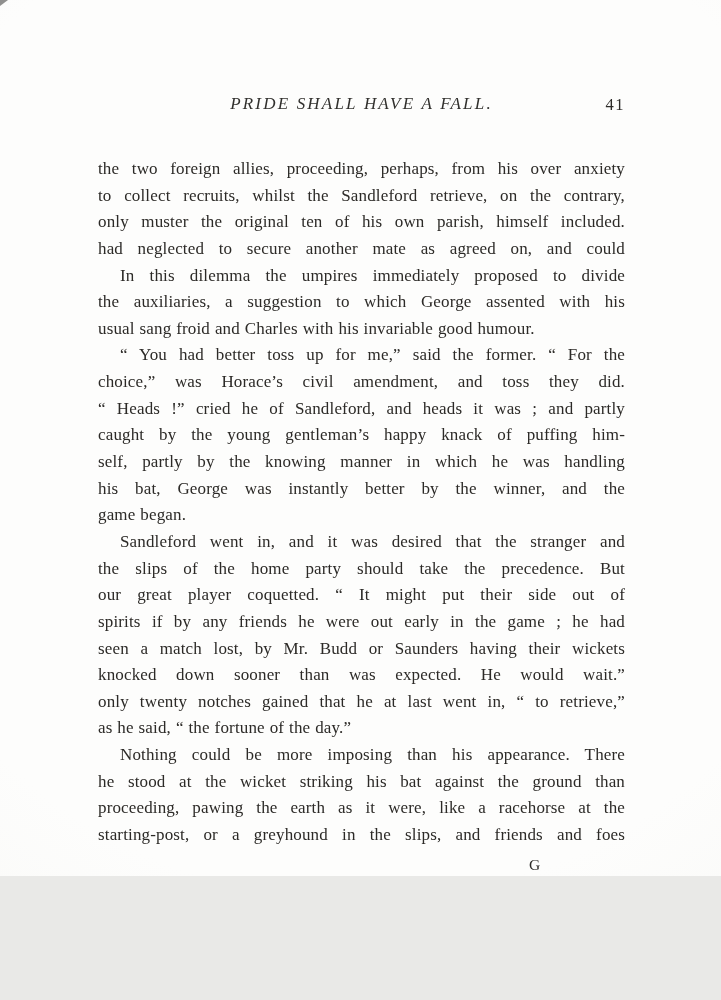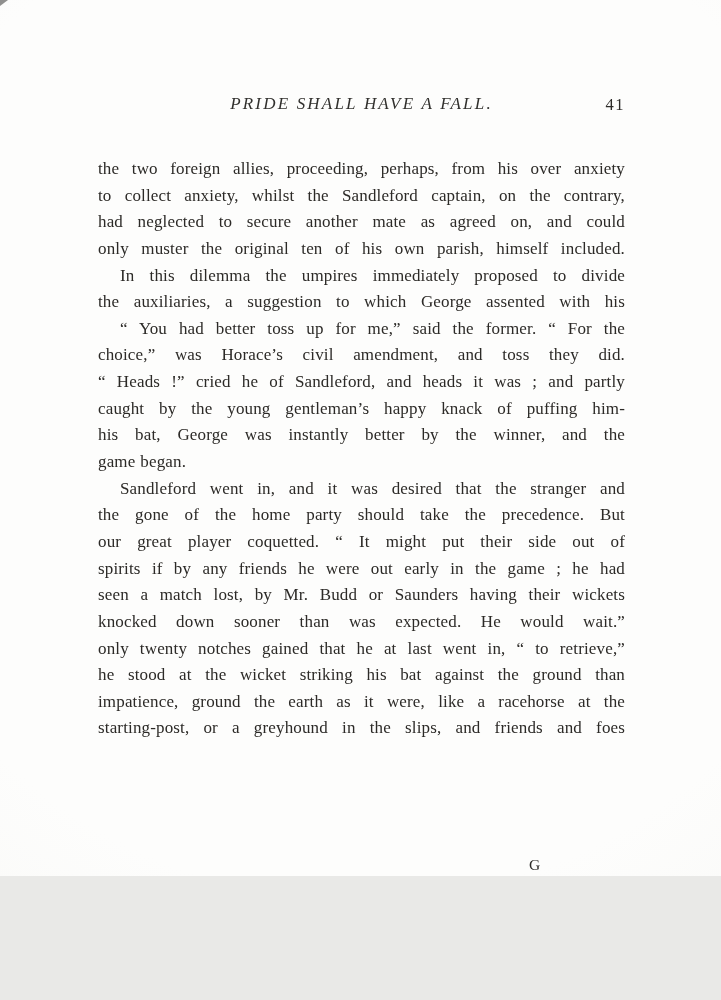--- a/index.html
+++ b/index.html
@@ -89,52 +89,56 @@
 
   <div class="running-head-row">
     <div class="running-head">PRIDE SHALL HAVE A FALL.</div>
     <div class="page-number">41</div>
   </div>
 
   <div class="body-text">
 
     <div class="para">
       <div class="line">the two foreign allies, proceeding, perhaps, from his over anxiety</div>
-      <div class="line">to collect anxiety, whilst the Sandleford captain, on the contrary,</div>
+      <div class="line">to collect recruits, whilst the Sandleford retrieve, on the contrary,</div>
+      <div class="line">only muster the original ten of his own parish, himself included.</div>
       <div class="line">had neglected to secure another mate as agreed on, and could</div>
-      <div class="line">only muster the original ten of his own parish, himself included.</div>
     </div>
 
     <div class="para">
       <div class="line indent">In this dilemma the umpires immediately proposed to divide</div>
       <div class="line">the auxiliaries, a suggestion to which George assented with his</div>
+      <div class="line short">usual sang froid and Charles with his invariable good humour.</div>
     </div>
 
     <div class="para">
       <div class="line indent">“ You had better toss up for me,” said the former. “ For the</div>
       <div class="line">choice,” was Horace’s civil amendment, and toss they did.</div>
       <div class="line">“ Heads !” cried he of Sandleford, and heads it was ; and partly</div>
       <div class="line">caught by the young gentleman’s happy knack of puffing him-</div>
+      <div class="line">self, partly by the knowing manner in which he was handling</div>
       <div class="line">his bat, George was instantly better by the winner, and the</div>
       <div class="line short">game began.</div>
     </div>
 
     <div class="para">
       <div class="line indent">Sandleford went in, and it was desired that the stranger and</div>
-      <div class="line">the gone of the home party should take the precedence. But</div>
+      <div class="line">the slips of the home party should take the precedence. But</div>
       <div class="line">our great player coquetted. “ It might put their side out of</div>
       <div class="line">spirits if by any friends he were out early in the game ; he had</div>
       <div class="line">seen a match lost, by Mr. Budd or Saunders having their wickets</div>
       <div class="line">knocked down sooner than was expected. He would wait.”</div>
       <div class="line">only twenty notches gained that he at last went in, “ to retrieve,”</div>
+      <div class="line short">as he said, “ the fortune of the day.”</div>
     </div>
 
     <div class="para">
+      <div class="line indent">Nothing could be more imposing than his appearance. There</div>
       <div class="line">he stood at the wicket striking his bat against the ground than</div>
-      <div class="line">impatience, ground the earth as it were, like a racehorse at the</div>
+      <div class="line">proceeding, pawing the earth as it were, like a racehorse at the</div>
       <div class="line">starting-post, or a greyhound in the slips, and friends and foes</div>
     </div>
 
   </div>
 
   <div class="signature-mark">G</div>
 
 </div>
 
 </body></html>

